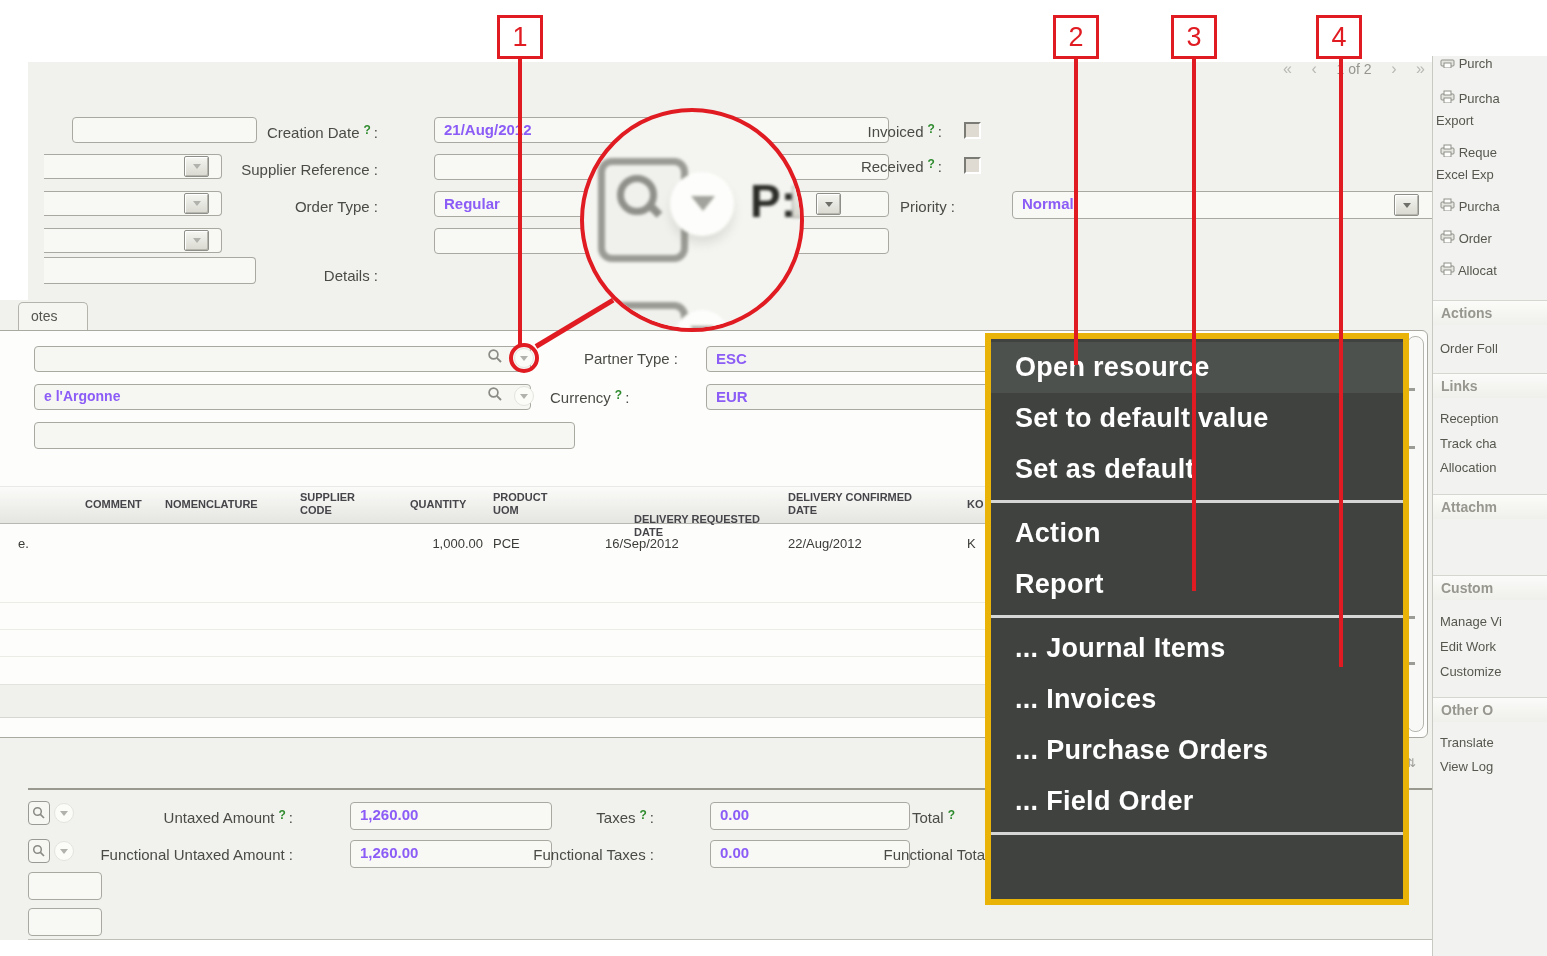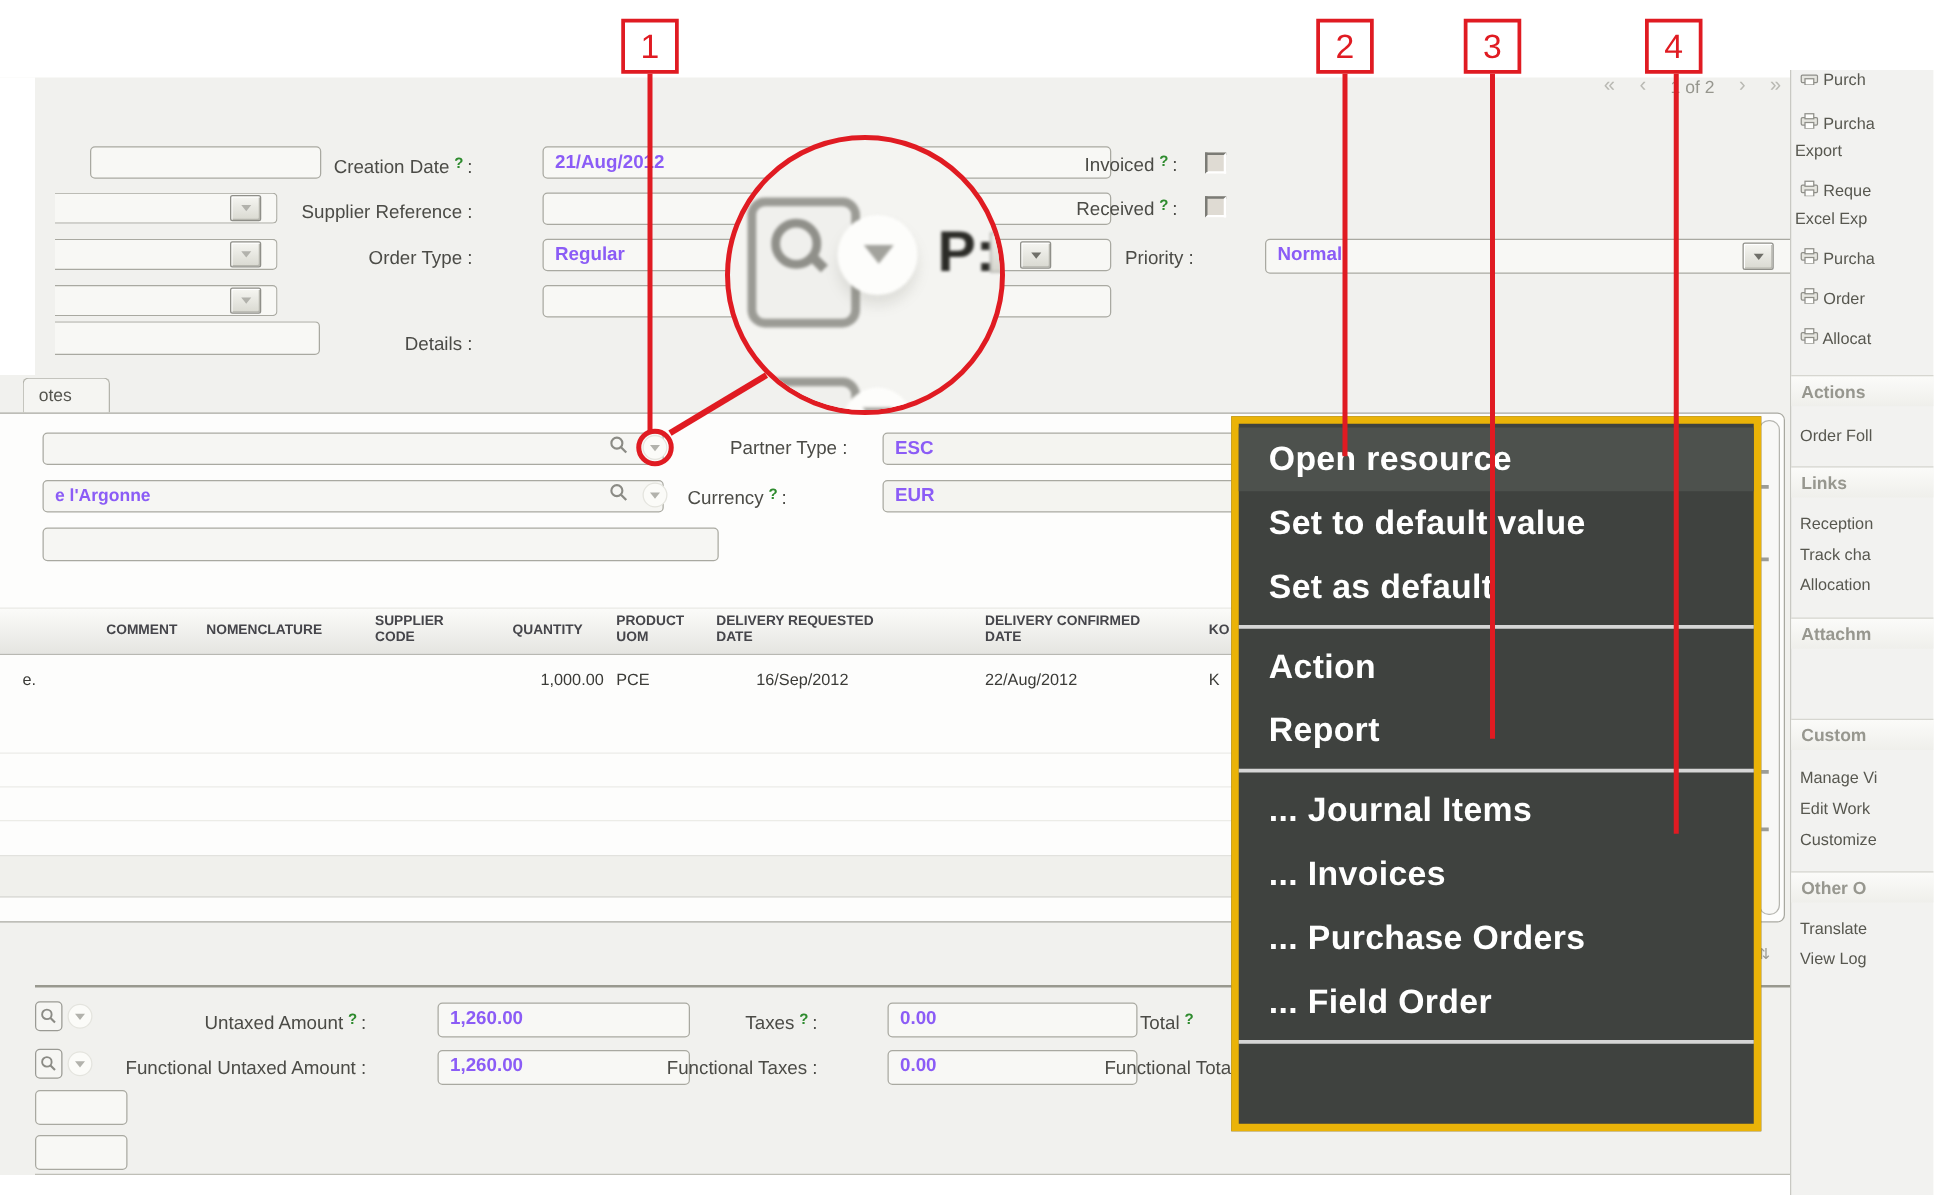--- a/index.html
+++ b/index.html
@@ -156,21 +156,21 @@
 
   <div class="inp" style="left:-10px;top:422px;width:541px;height:27px;background:#f6f6f3;"></div>
 
   <div class="abs" style="left:-11px;top:486px;width:1416px;height:36px;
               background:linear-gradient(#fbfbf9,#e5e5e1);border-top:1px solid #e9e9e5;border-bottom:1px solid #b8b8b2;"></div>
   <div class="th" style="left:85px;">COMMENT</div>
   <div class="th" style="left:165px;">NOMENCLATURE</div>
   <div class="th" style="left:300px;width:64px;">SUPPLIER CODE</div>
   <div class="th" style="left:410px;">QUANTITY</div>
   <div class="th" style="left:493px;width:62px;">PRODUCT UOM</div>
-  <div class="th" style="left:573px;width:150px;">DELIVERY REQUESTED DATE</div>
+  <div class="th" style="left:634px;width:150px;margin-top:22px;">DELIVERY REQUESTED DATE</div>
   <div class="th" style="left:788px;width:150px;">DELIVERY CONFIRMED DATE</div>
   <div class="th" style="left:967px;">KO</div>
 
   <div class="cell" style="left:18px;">e.</div>
   <div class="cell" style="left:410px;width:73px;text-align:right;">1,000.00</div>
   <div class="cell" style="left:493px;">PCE</div>
   <div class="cell" style="left:605px;">16/Sep/2012</div>
   <div class="cell" style="left:788px;">22/Aug/2012</div>
   <div class="cell" style="left:967px;">K</div>
 

